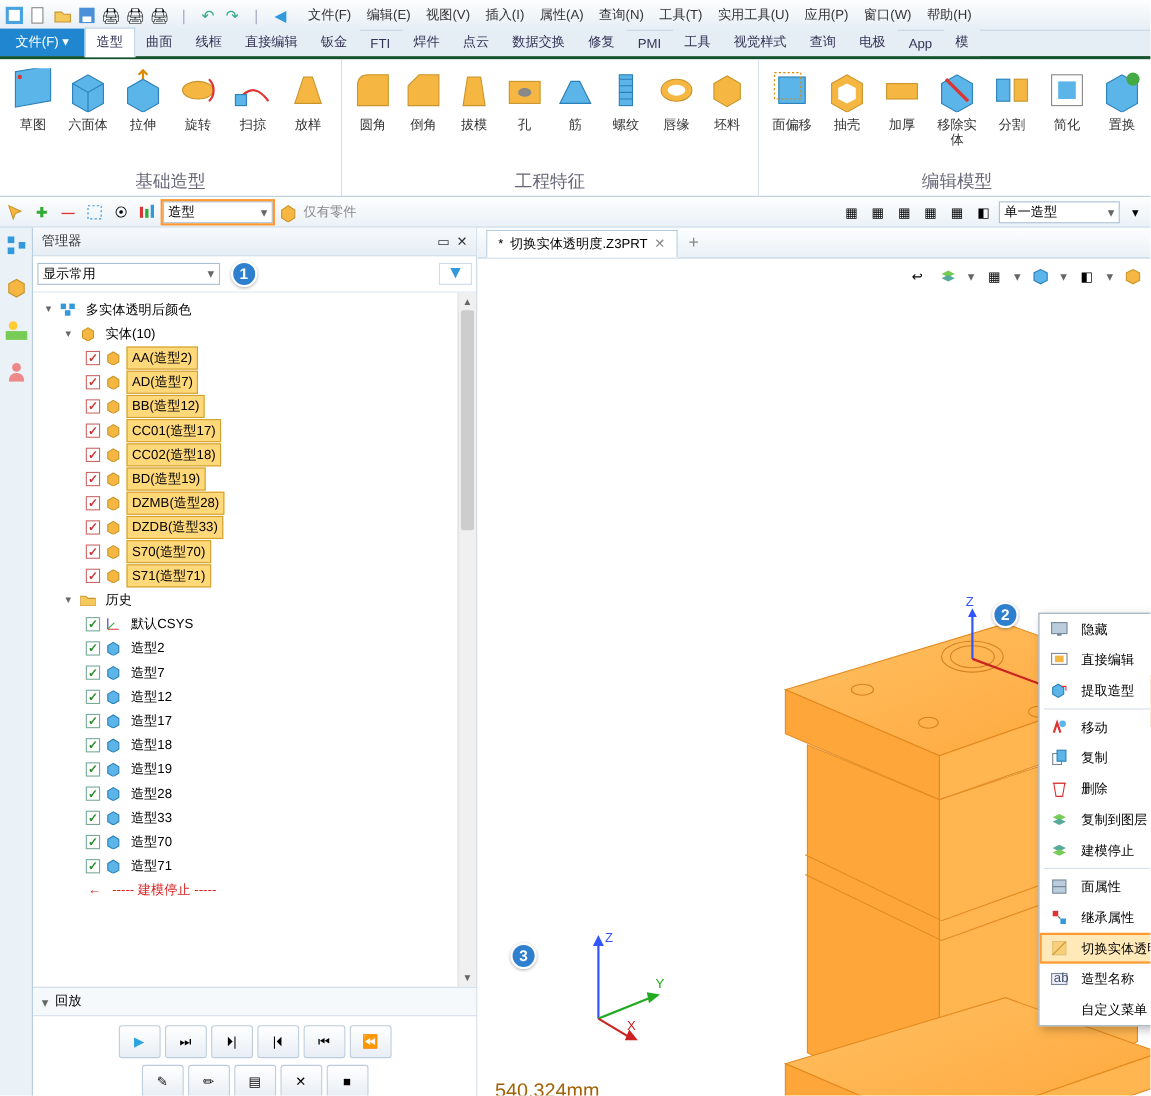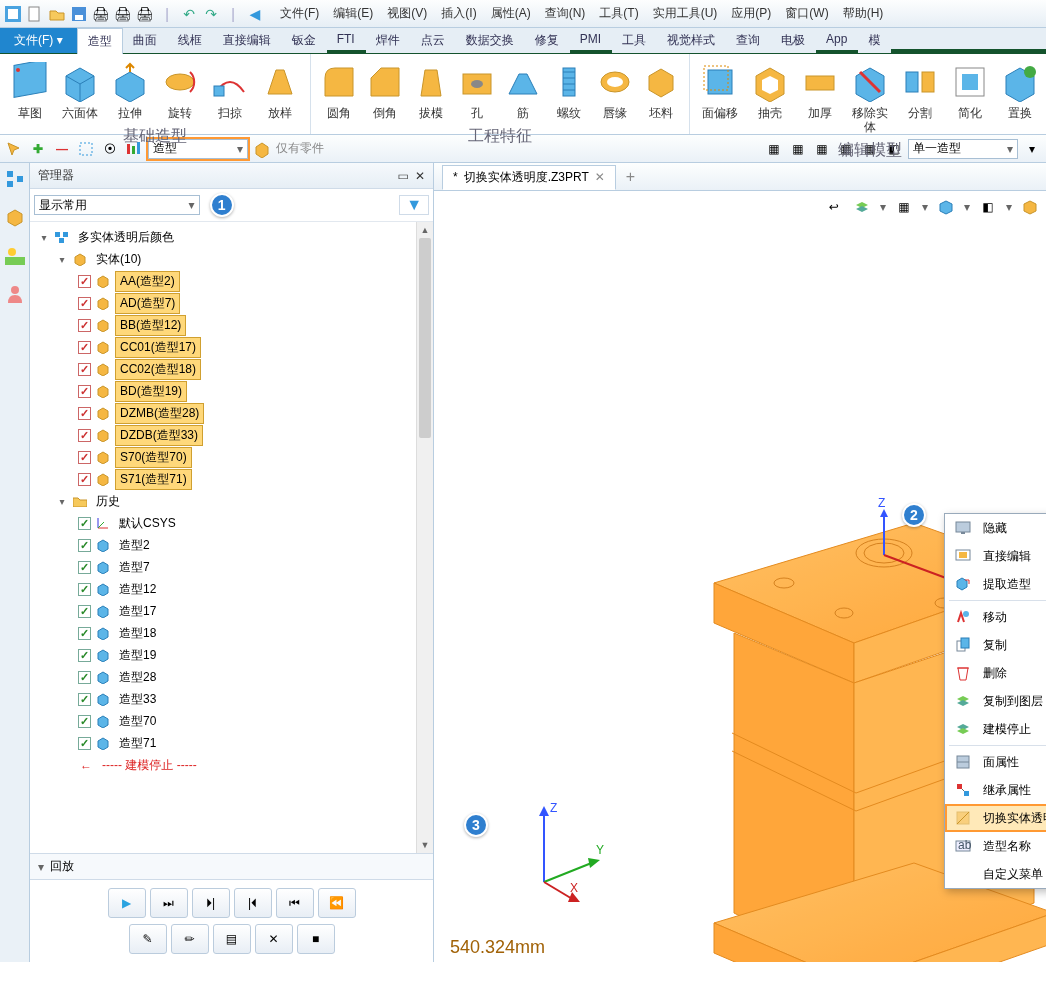--- a/index.html
+++ b/index.html
@@ -1,25 +1,25 @@
 <!DOCTYPE html>
 <html><head>
 <meta charset="utf-8">
 <style>
 *{box-sizing:border-box;margin:0;padding:0;font-family:"Microsoft YaHei",Arial,sans-serif;font-size:12px;user-select:none}
 body{background:#fff;width:1046px;height:996px;overflow:hidden;position:relative}
 .qat{height:28px;background:linear-gradient(#fdfefe,#e6eef5);border-bottom:1px solid #b8cde0;display:flex;align-items:center;padding:0 4px;gap:4px}
 .qat .ico{width:18px;height:18px;display:flex;align-items:center;justify-content:center;font-size:14px}
 .menubar{display:flex;align-items:center;gap:2px;padding-left:6px}
 .menubar span{padding:2px 6px;color:#333;cursor:default}
-.filetab{display:flex;align-items:flex-start;background:#e6eef5;height:26px;border-bottom:5px solid #14532d}
+.filetab{display:flex;align-items:flex-end;background:#e6eef5;height:26px;border-bottom:3px solid #14532d}
 .filetab .file{background:#2086cf;color:#fff;padding:4px 14px;font-weight:500}
 .filetab .tab{padding:4px 10px;color:#335;background:#e6eef5;border-right:1px solid transparent}
 .filetab .tab.active{background:#fff;border:1px solid #b8cde0;border-bottom:1px solid #fff;margin-bottom:-1px}
-.ribbon{height:81px;background:#fff;border-bottom:1px solid #b8cde0;display:flex;position:relative}
+.ribbon{height:125px;background:#fff;border-bottom:1px solid #b8cde0;display:flex;position:relative}
 .rgroup{border-right:1px solid #d6e1ec;padding:4px 6px 2px;display:flex;flex-direction:column;align-items:center}
 .rrow{display:flex;gap:2px}
 .rbtn{display:flex;flex-direction:column;align-items:center;width:48px;padding:2px;cursor:default}
 .rbtn.sm{width:44px}
 .rbtn .bicon{width:44px;height:44px;display:flex;align-items:center;justify-content:center}
 .rbtn .blab{font-size:12px;color:#333;text-align:center;line-height:14px;margin-top:2px}
 .rglab{font-size:16px;color:#667;margin-top:auto;padding-top:4px}
 .toolbar2{height:28px;background:linear-gradient(#fdfefe,#eaf1f7);border-bottom:1px solid #b8cde0;display:flex;align-items:center;padding:0 4px;gap:4px}
 .combo{border:1px solid #a8bfd4;background:#fff;height:20px;display:flex;align-items:center;padding:0 4px;min-width:100px;justify-content:space-between}
 .combo.hl{outline:2px solid #ff9933}

